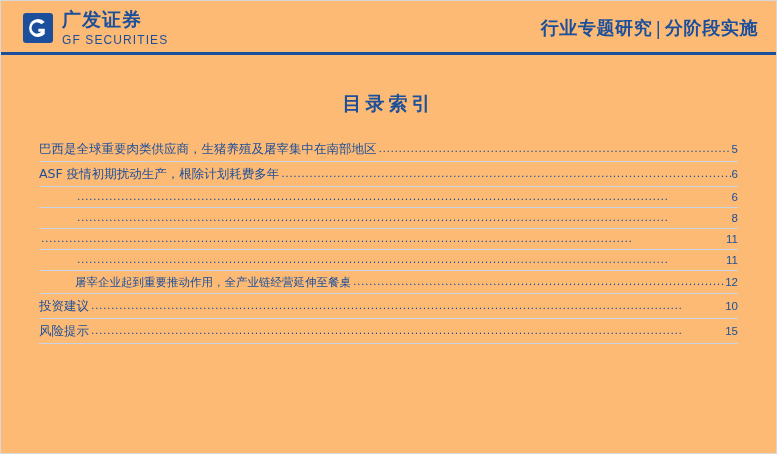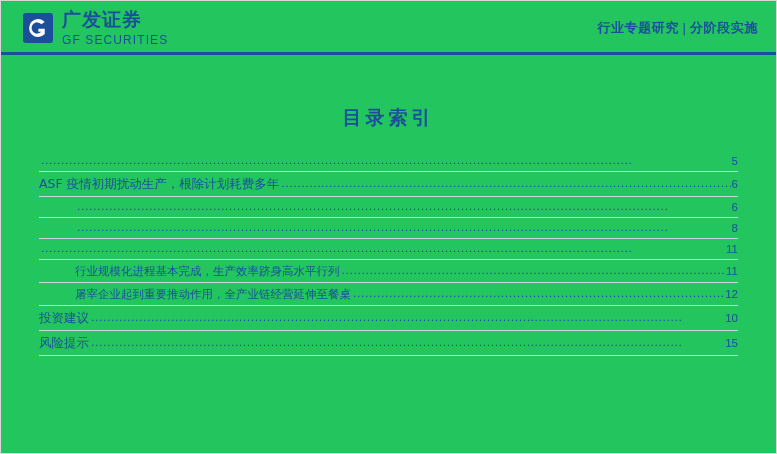--- a/index.html
+++ b/index.html
@@ -13,21 +13,21 @@
     font-family: "Liberation Sans", sans-serif;
     color: #1a1a1a;
     overflow: hidden;
   }
   .page {
     position: relative;
     width: 777px;
     height: 454px;
     box-sizing: border-box;
     border: 1px solid #d8d8d8;
-    background: #22c55e;
+    background: #fdba74;
   }
 
   
   .header {
     position: relative;
     height: 54px;
     padding: 0 18px 0 22px;
     display: flex;
     align-items: center;
     justify-content: space-between;
@@ -60,42 +60,42 @@
     font-size: 12px;
     font-weight: normal;
     color: #1b4f9c;
     letter-spacing: 1.1px;
     margin-top: 5px;
   }
   .header-right {
     display: flex;
     align-items: center;
     font-family: "DejaVu Sans", sans-serif;
-    font-size: 13px;
+    font-size: 18px;
     color: #1b4f9c;
     font-weight: bold;
     letter-spacing: 0.6px;
   }
   .header-sep {
     color: #1b4f9c;
     margin: 0 3px;
     font-weight: normal;
   }
   .header-rule {
     position: absolute;
     left: 0;
     right: 0;
     bottom: 0;
     height: 3px;
     background: #1b4f9c;
   }
 
   
   .toc-title {
-    margin-top: 50px;
+    margin-top: 36px;
     text-align: center;
     font-family: Liberation Sans, sans-serif;
     font-size: 19px;
     font-weight: bold;
     color: #1b4f9c;
     letter-spacing: 4px;
   }
 
   
   .toc {
@@ -159,20 +159,21 @@
       <span>分阶段实施</span>
     </div>
     <div class="header-rule"></div>
   </div>
 
   <div class="toc-title">目录索引</div>
 
   <div class="toc">
 
     <div class="toc-row level1">
+      <span class="toc-label">巴西是全球重要肉类供应商，生猪养殖及屠宰集中在南部地区</span>
       <span class="toc-dots">....................................................................................................................................................</span>
       <span class="toc-page">5</span>
     </div>
 
     <div class="toc-row level1">
       <span class="toc-label">ASF 疫情初期扰动生产，根除计划耗费多年</span>
       <span class="toc-dots">....................................................................................................................................................</span>
       <span class="toc-page">6</span>
     </div>
 
@@ -185,21 +186,20 @@
       <span class="toc-dots">....................................................................................................................................................</span>
       <span class="toc-page">8</span>
     </div>
 
     <div class="toc-row level1">
       <span class="toc-dots">....................................................................................................................................................</span>
       <span class="toc-page">11</span>
     </div>
 
     <div class="toc-row level2">
-      <span class="toc-label">行业规模化进程基本完成，生产效率跻身高水平行列</span>
       <span class="toc-dots">....................................................................................................................................................</span>
       <span class="toc-page">11</span>
     </div>
 
     <div class="toc-row level2">
       <span class="toc-label">屠宰企业起到重要推动作用，全产业链经营延伸至餐桌</span>
       <span class="toc-dots">....................................................................................................................................................</span>
       <span class="toc-page">12</span>
     </div>
 

